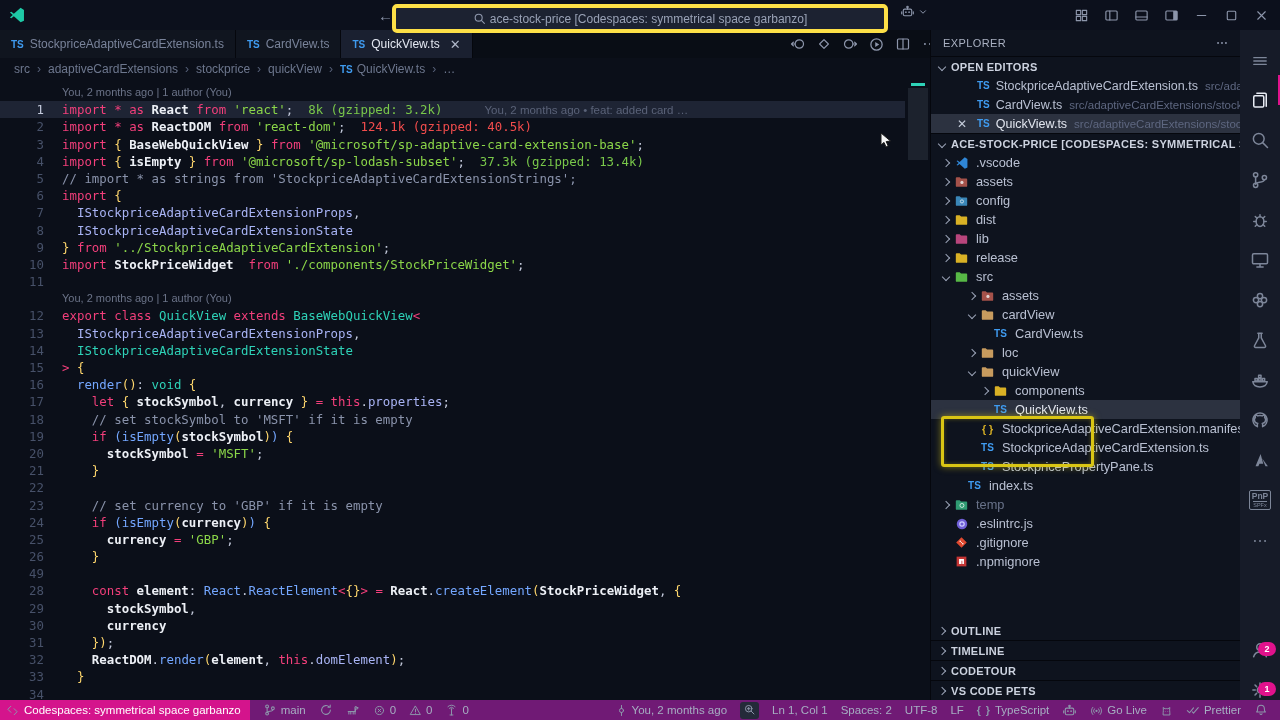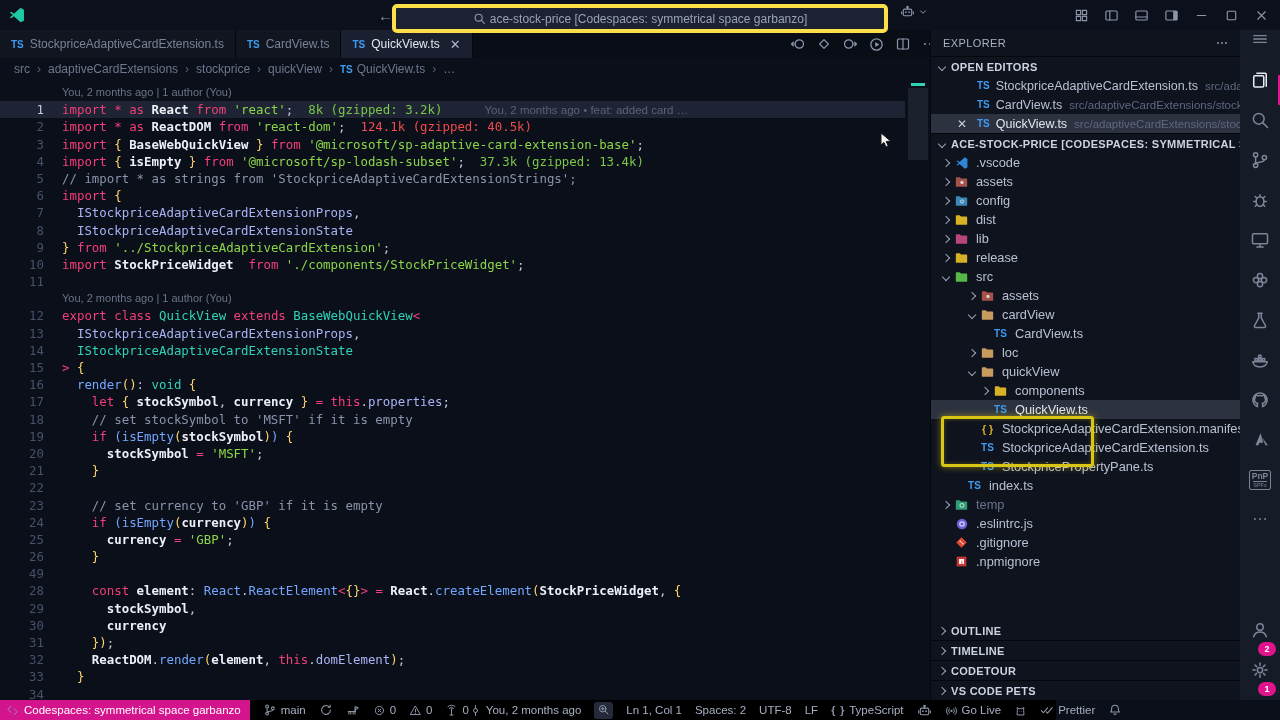--- a/index.html
+++ b/index.html
@@ -73,31 +73,31 @@
   .chevbox{width:14px;flex:none;display:flex;justify-content:center}
   .chev{width:5px;height:5px;border-right:1.4px solid #9aa2b6;border-bottom:1.4px solid #9aa2b6;transform:rotate(-45deg)}
   .chev.down{transform:rotate(45deg)}
   .ficon{width:17px;display:flex;justify-content:center;flex:none}
   #anno{position:absolute;left:10px;width:147px;height:45px;border:3px solid #d9c514;border-radius:3px;
     box-shadow:0 0 7px rgba(217,197,20,.55), inset 0 0 4px rgba(217,197,20,.35);pointer-events:none;z-index:3}
   #panels{position:absolute;left:0;bottom:0;width:310px}
 
   
   #actbar{position:absolute;right:0;top:30px;width:40px;height:670px;background:#161b28;display:flex;flex-direction:column;align-items:center}
-  .act{width:40px;height:40px;display:flex;align-items:flex-start;justify-content:center;color:#7d8699;cursor:pointer;position:relative}
+  .act{width:40px;height:40px;display:flex;align-items:flex-end;justify-content:center;color:#7d8699;cursor:pointer;position:relative}
   .act.active{color:#e8ecf4}
   .act.active::after{content:"";position:absolute;right:0;top:5px;bottom:5px;width:2.5px;background:#e0128c}
   .act .badge{position:absolute;right:4px;bottom:4px;min-width:14px;height:14px;border-radius:8px;background:#e0128c;
     color:#fff;font-size:9px;font-weight:bold;display:flex;align-items:center;justify-content:center;padding:0 2px}
   #act-spacer{flex:1}
   .pnp{display:flex;flex-direction:column;align-items:center;border:1px solid #7d8699;border-radius:2px;padding:1px 2px;line-height:1}
   .pnp b{font-size:8.5px}.pnp i{font-style:normal;font-size:5.5px;border-top:1px solid #7d8699;padding-top:1px}
 
   
-  #statusbar{position:absolute;left:0;bottom:0;width:1056px;height:20px;background:#000000;display:flex;align-items:center;
+  #statusbar{position:absolute;left:0;bottom:0;width:1280px;height:20px;background:#701a75;display:flex;align-items:center;
     color:#a6aec2;font-size:11.5px;z-index:6}
   .sb-item{display:flex;align-items:center;gap:4px;cursor:pointer;white-space:nowrap}
   #sb-left{display:flex;align-items:center;gap:13px;flex:1}
   #sb-right{display:flex;align-items:center;gap:13px;padding-right:12px}
   #remote-badge{height:20px;background:#d4148c;color:#fff;display:flex;align-items:center;gap:5px;padding:0 9px 0 6px;font-size:11.5px}
   .sb-box{background:#242a39;border-radius:3px;padding:1px 3px}
 </style>
 </head>
 <body>
 

